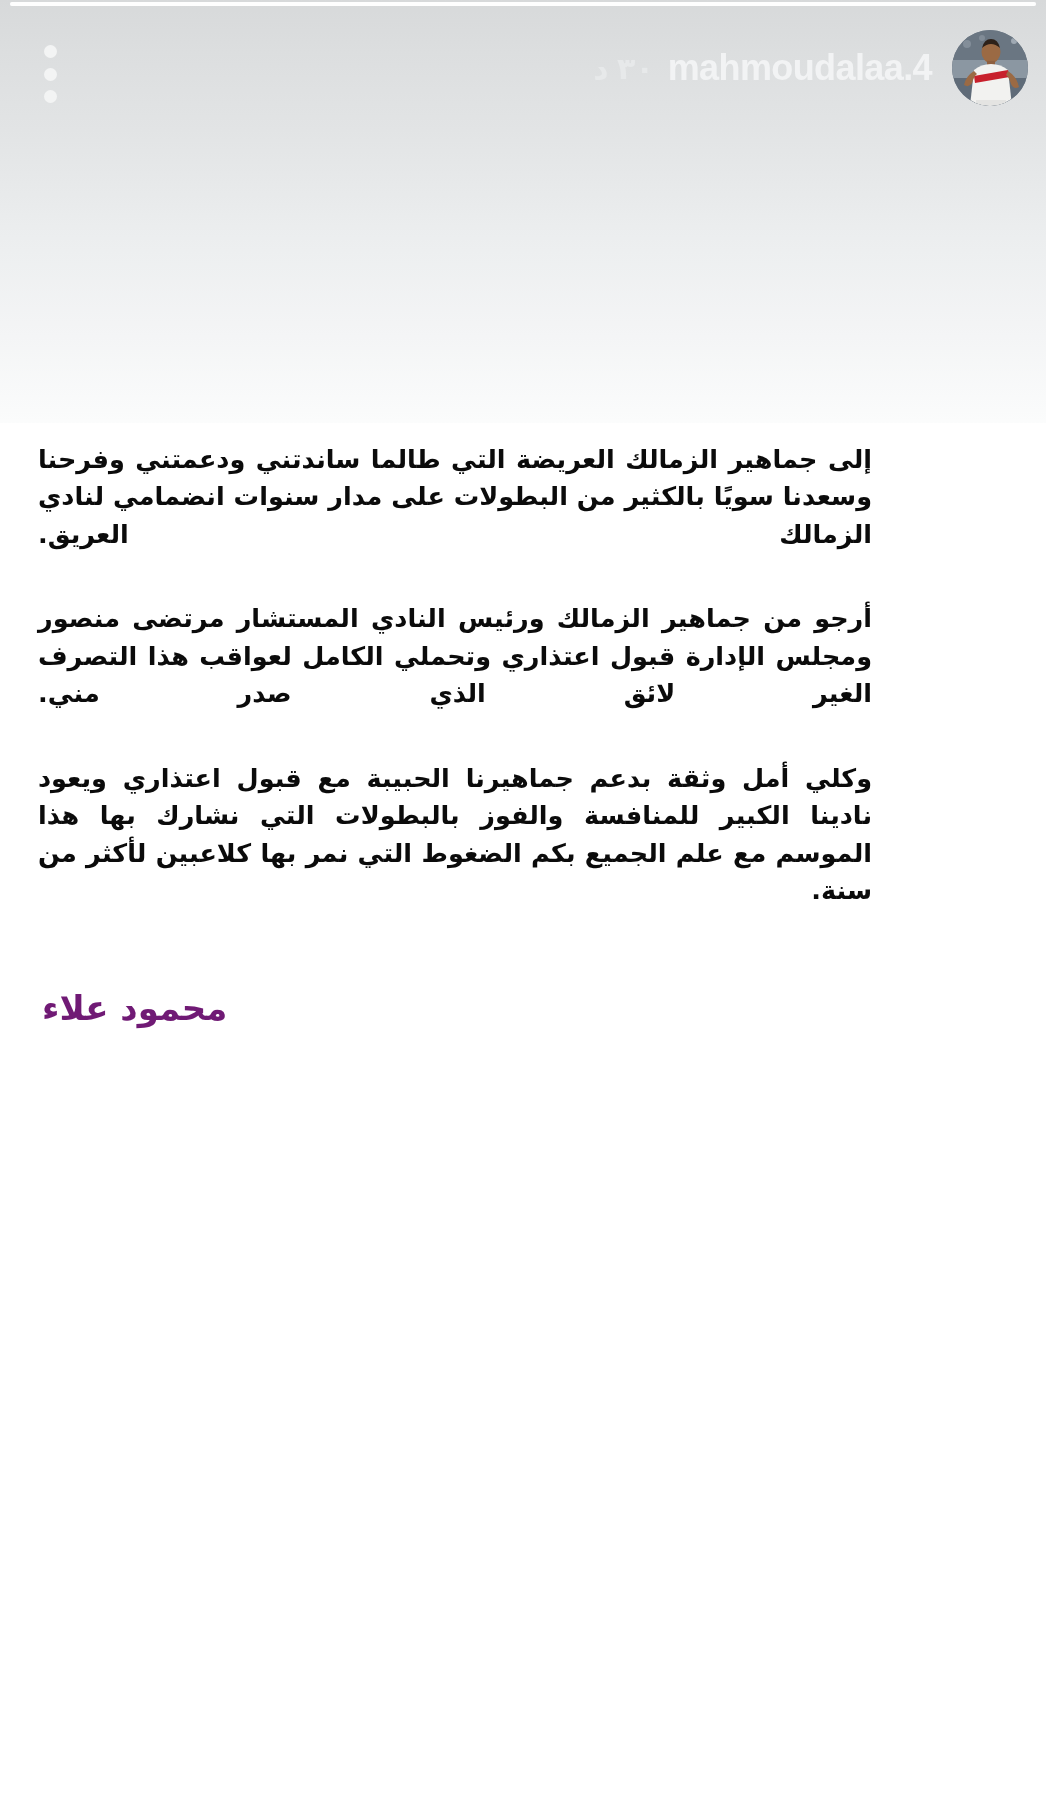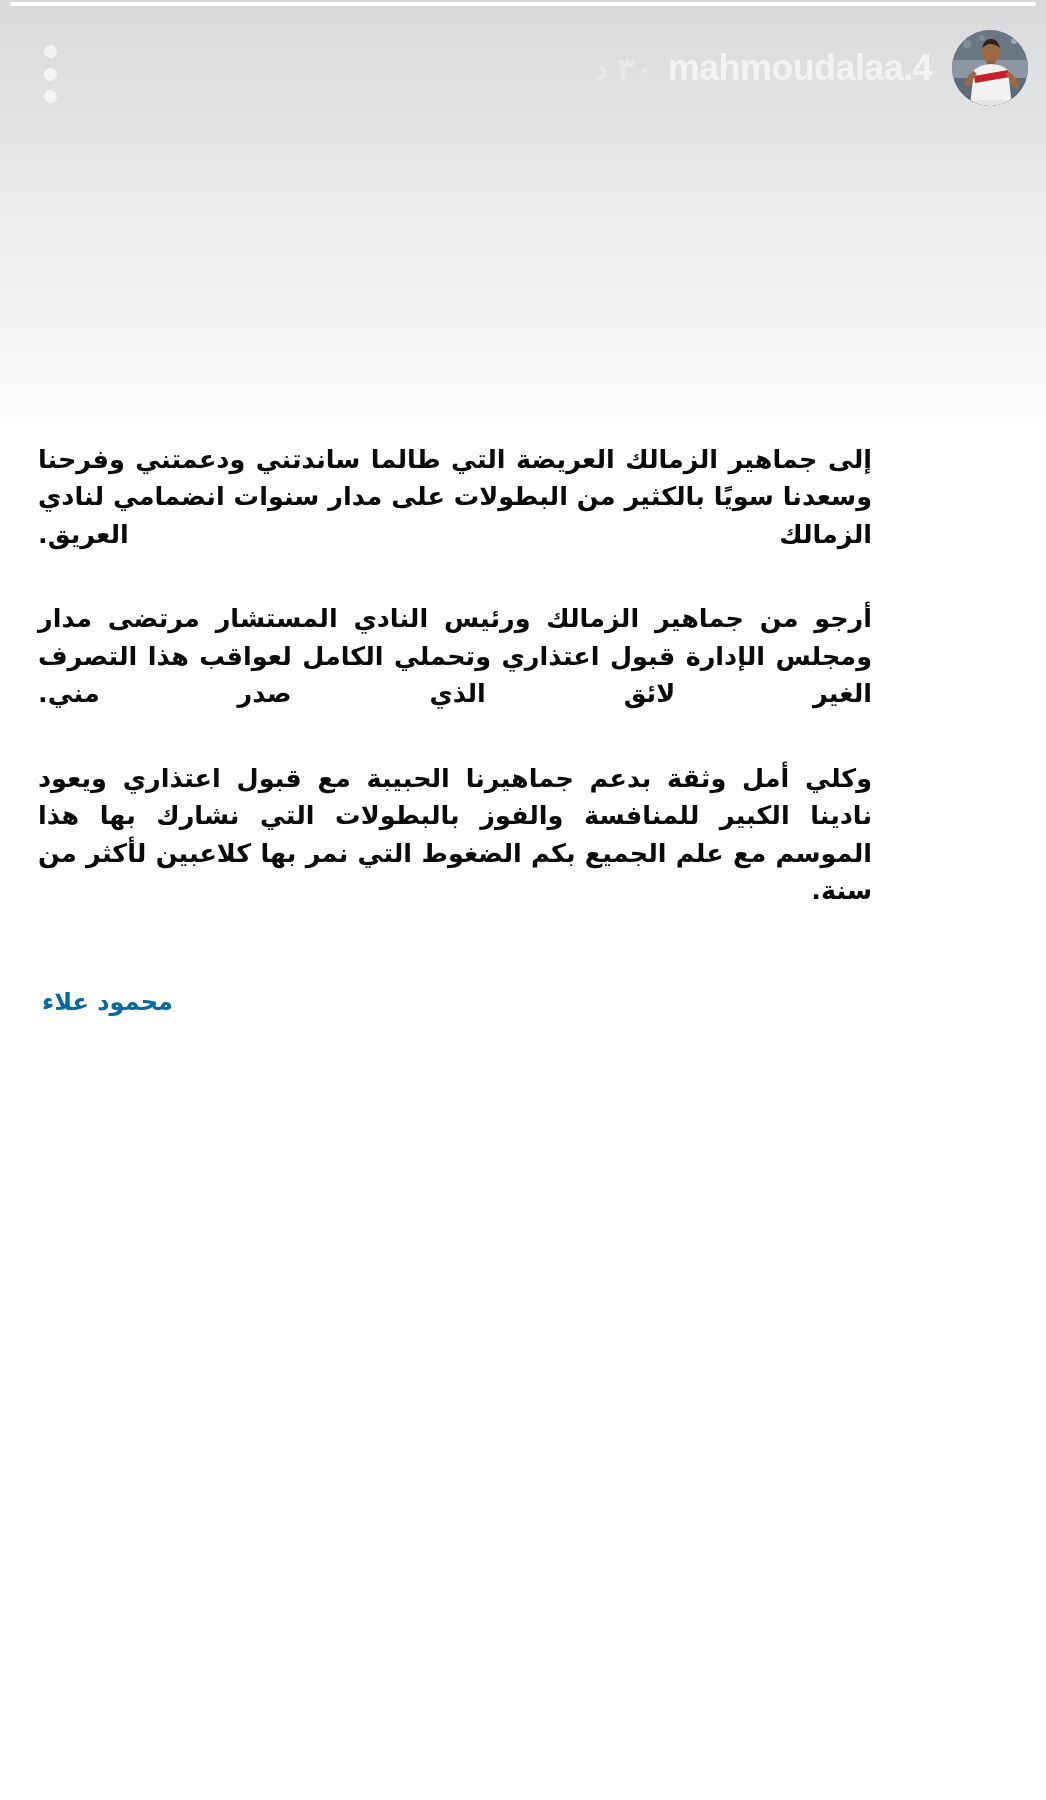--- a/index.html
+++ b/index.html
@@ -157,23 +157,23 @@
     margin: 0 0 47px 0;
     direction: rtl;
     text-align: justify;
     text-align-last: justify;
     letter-spacing: -0.2px;
   }
   .para:last-of-type { margin-bottom: 4px; }
 
   .signature {
     font-family: "DejaVu Sans", "Liberation Sans", sans-serif;
-    font-size: 24px;
-    font-weight: 700;
-    color: #0369a1;
+    font-size: 34px;
+    font-weight: 700;
+    color: #701a75;
     direction: rtl;
     text-align: center;
     text-align-last: left;
     margin-top: 78px;
     padding-left: 4px;
   }
 </style>
 </head>
 <body>
 
@@ -228,19 +228,19 @@
             </g>
           </svg>
         </span>
       </div>
     </div>
   </div>
 
   <div class="statement-sheet">
     <div class="statement-body">
       <p class="para">إلى جماهير الزمالك العريضة التي طالما ساندتني ودعمتني وفرحنا وسعدنا سويًا بالكثير من البطولات على مدار سنوات انضمامي لنادي الزمالك العريق.</p>
-      <p class="para">أرجو من جماهير الزمالك ورئيس النادي المستشار مرتضى مدار ومجلس الإدارة قبول اعتذاري وتحملي الكامل لعواقب هذا التصرف الغير لائق الذي صدر مني.</p>
+      <p class="para">أرجو من جماهير الزمالك ورئيس النادي المستشار مرتضى منصور ومجلس الإدارة قبول اعتذاري وتحملي الكامل لعواقب هذا التصرف الغير لائق الذي صدر مني.</p>
       <p class="para">وكلي أمل وثقة بدعم جماهيرنا الحبيبة مع قبول اعتذاري ويعود نادينا الكبير للمنافسة والفوز بالبطولات التي نشارك بها هذا الموسم مع علم الجميع بكم الضغوط التي نمر بها كلاعبين لأكثر من سنة.</p>
       <div class="signature">محمود علاء</div>
     </div>
   </div>
 
 </div>
 
 </body></html>

